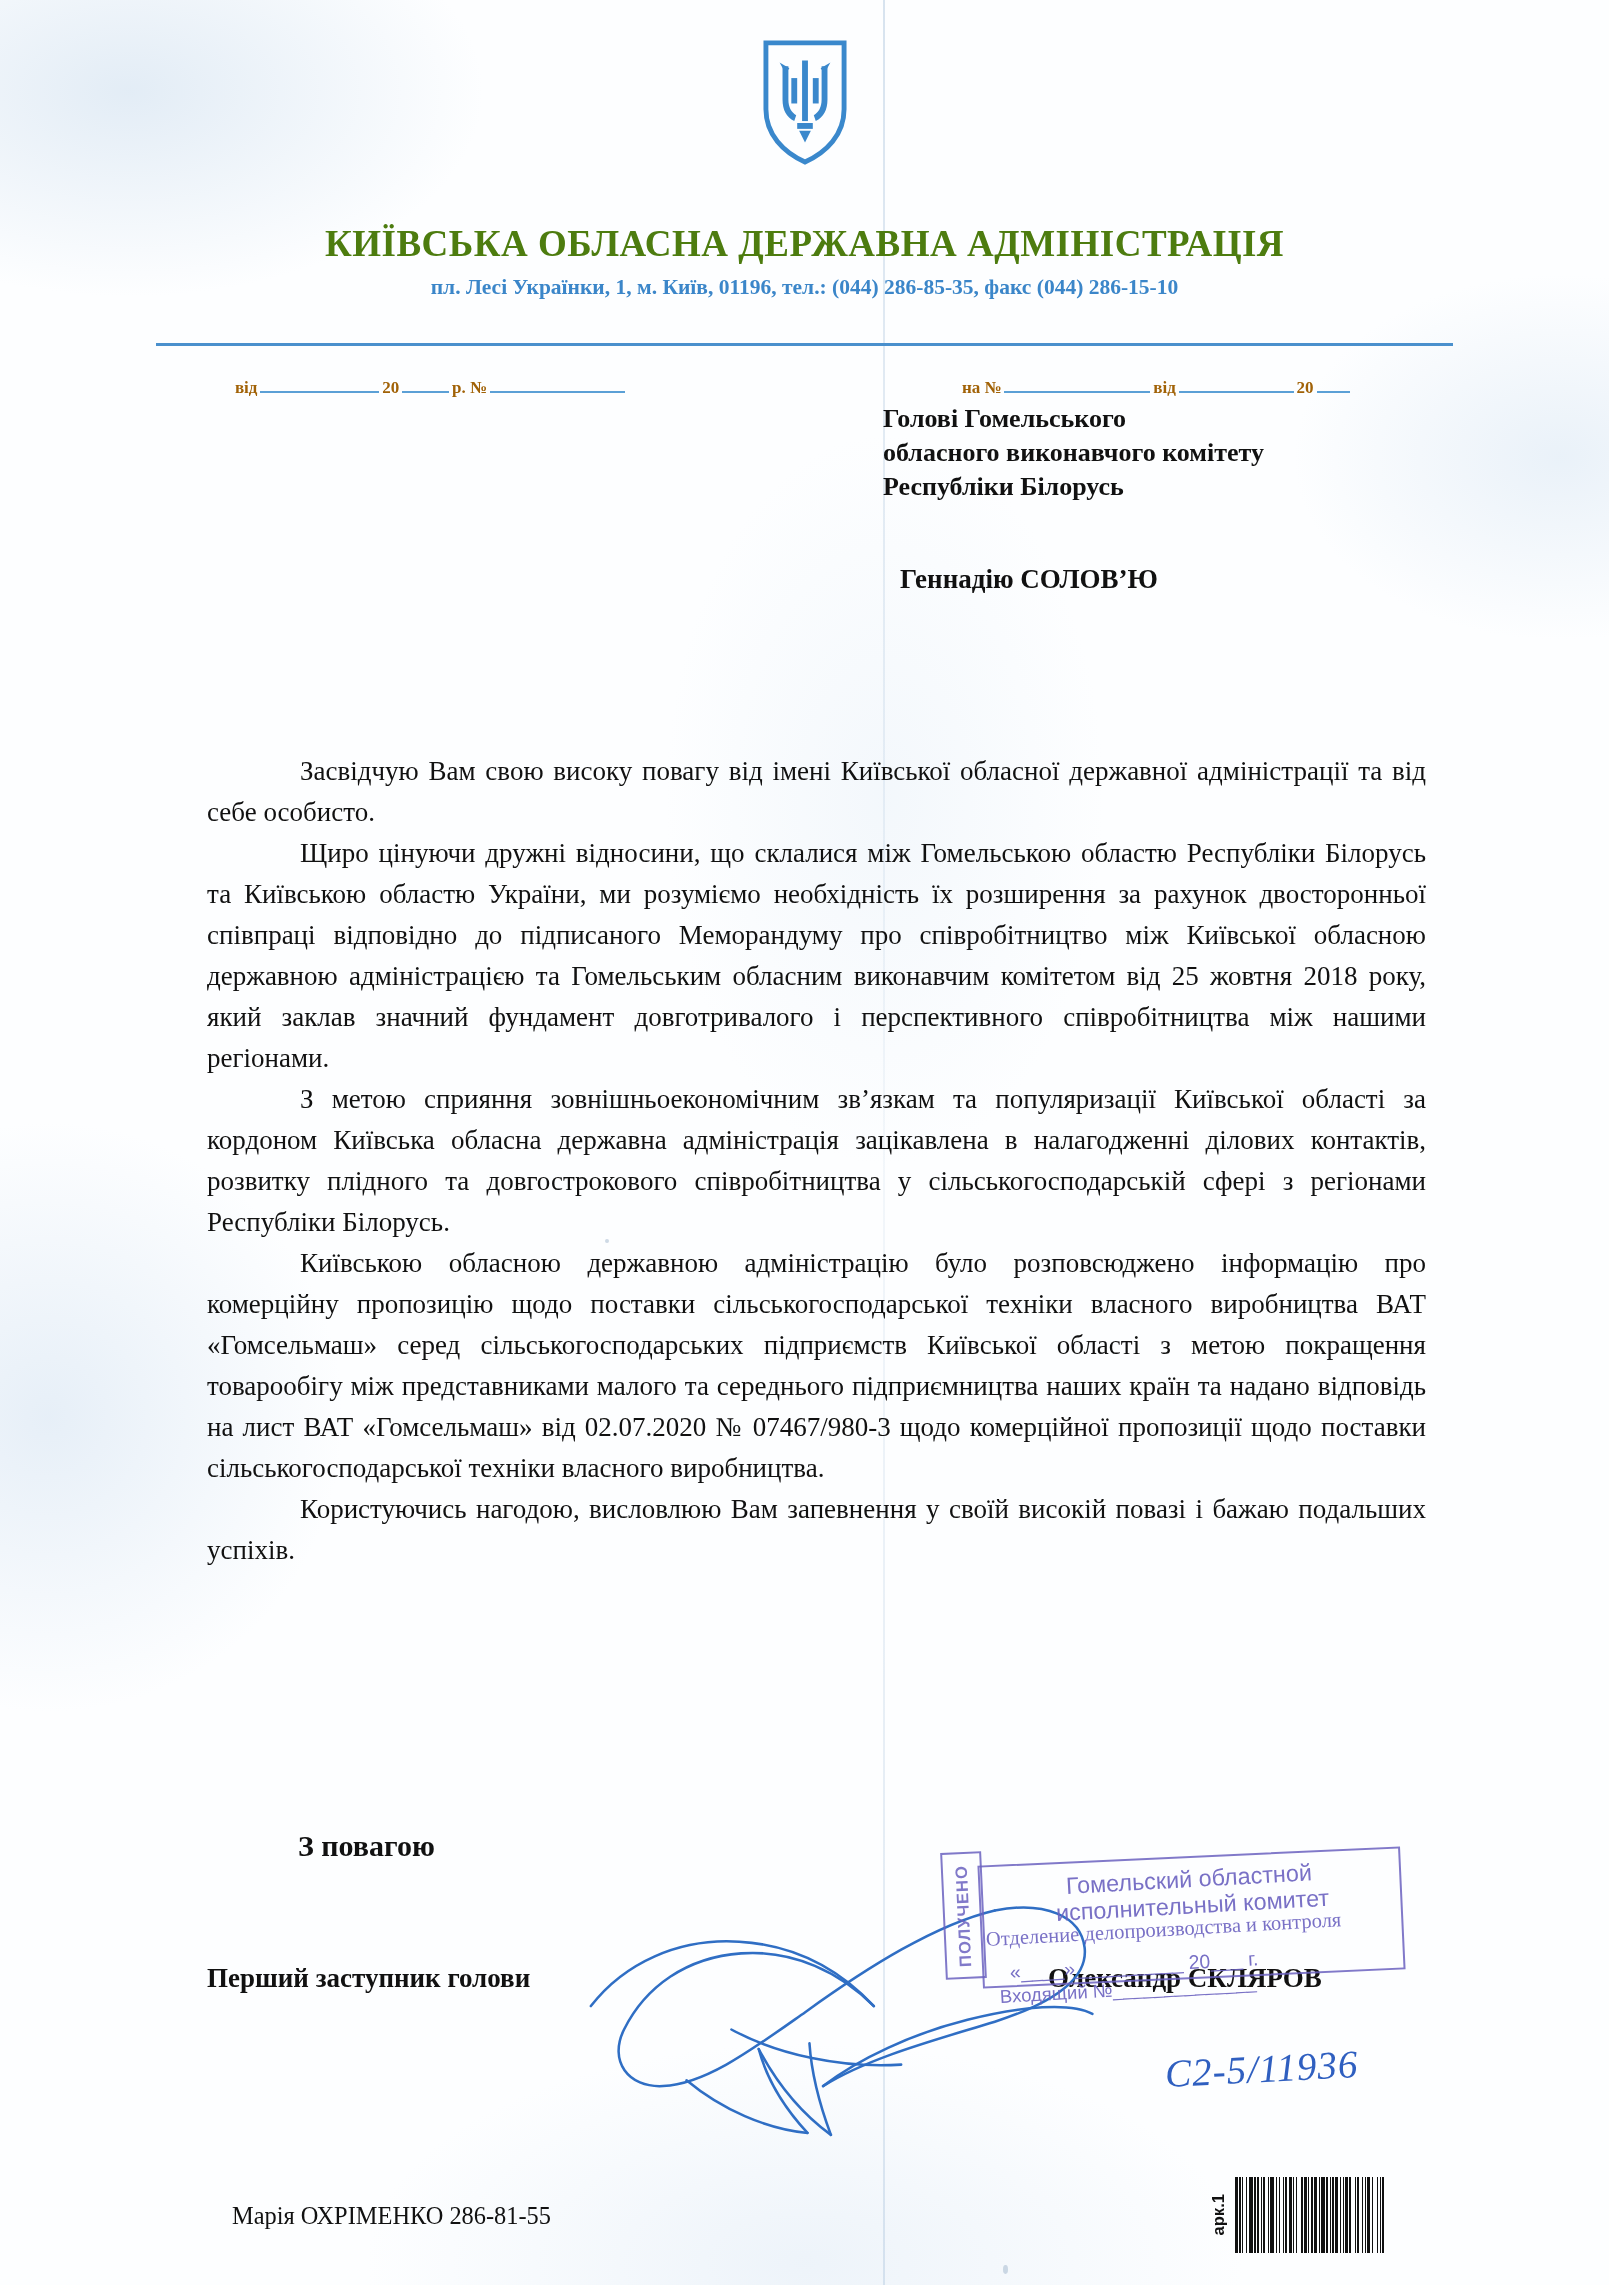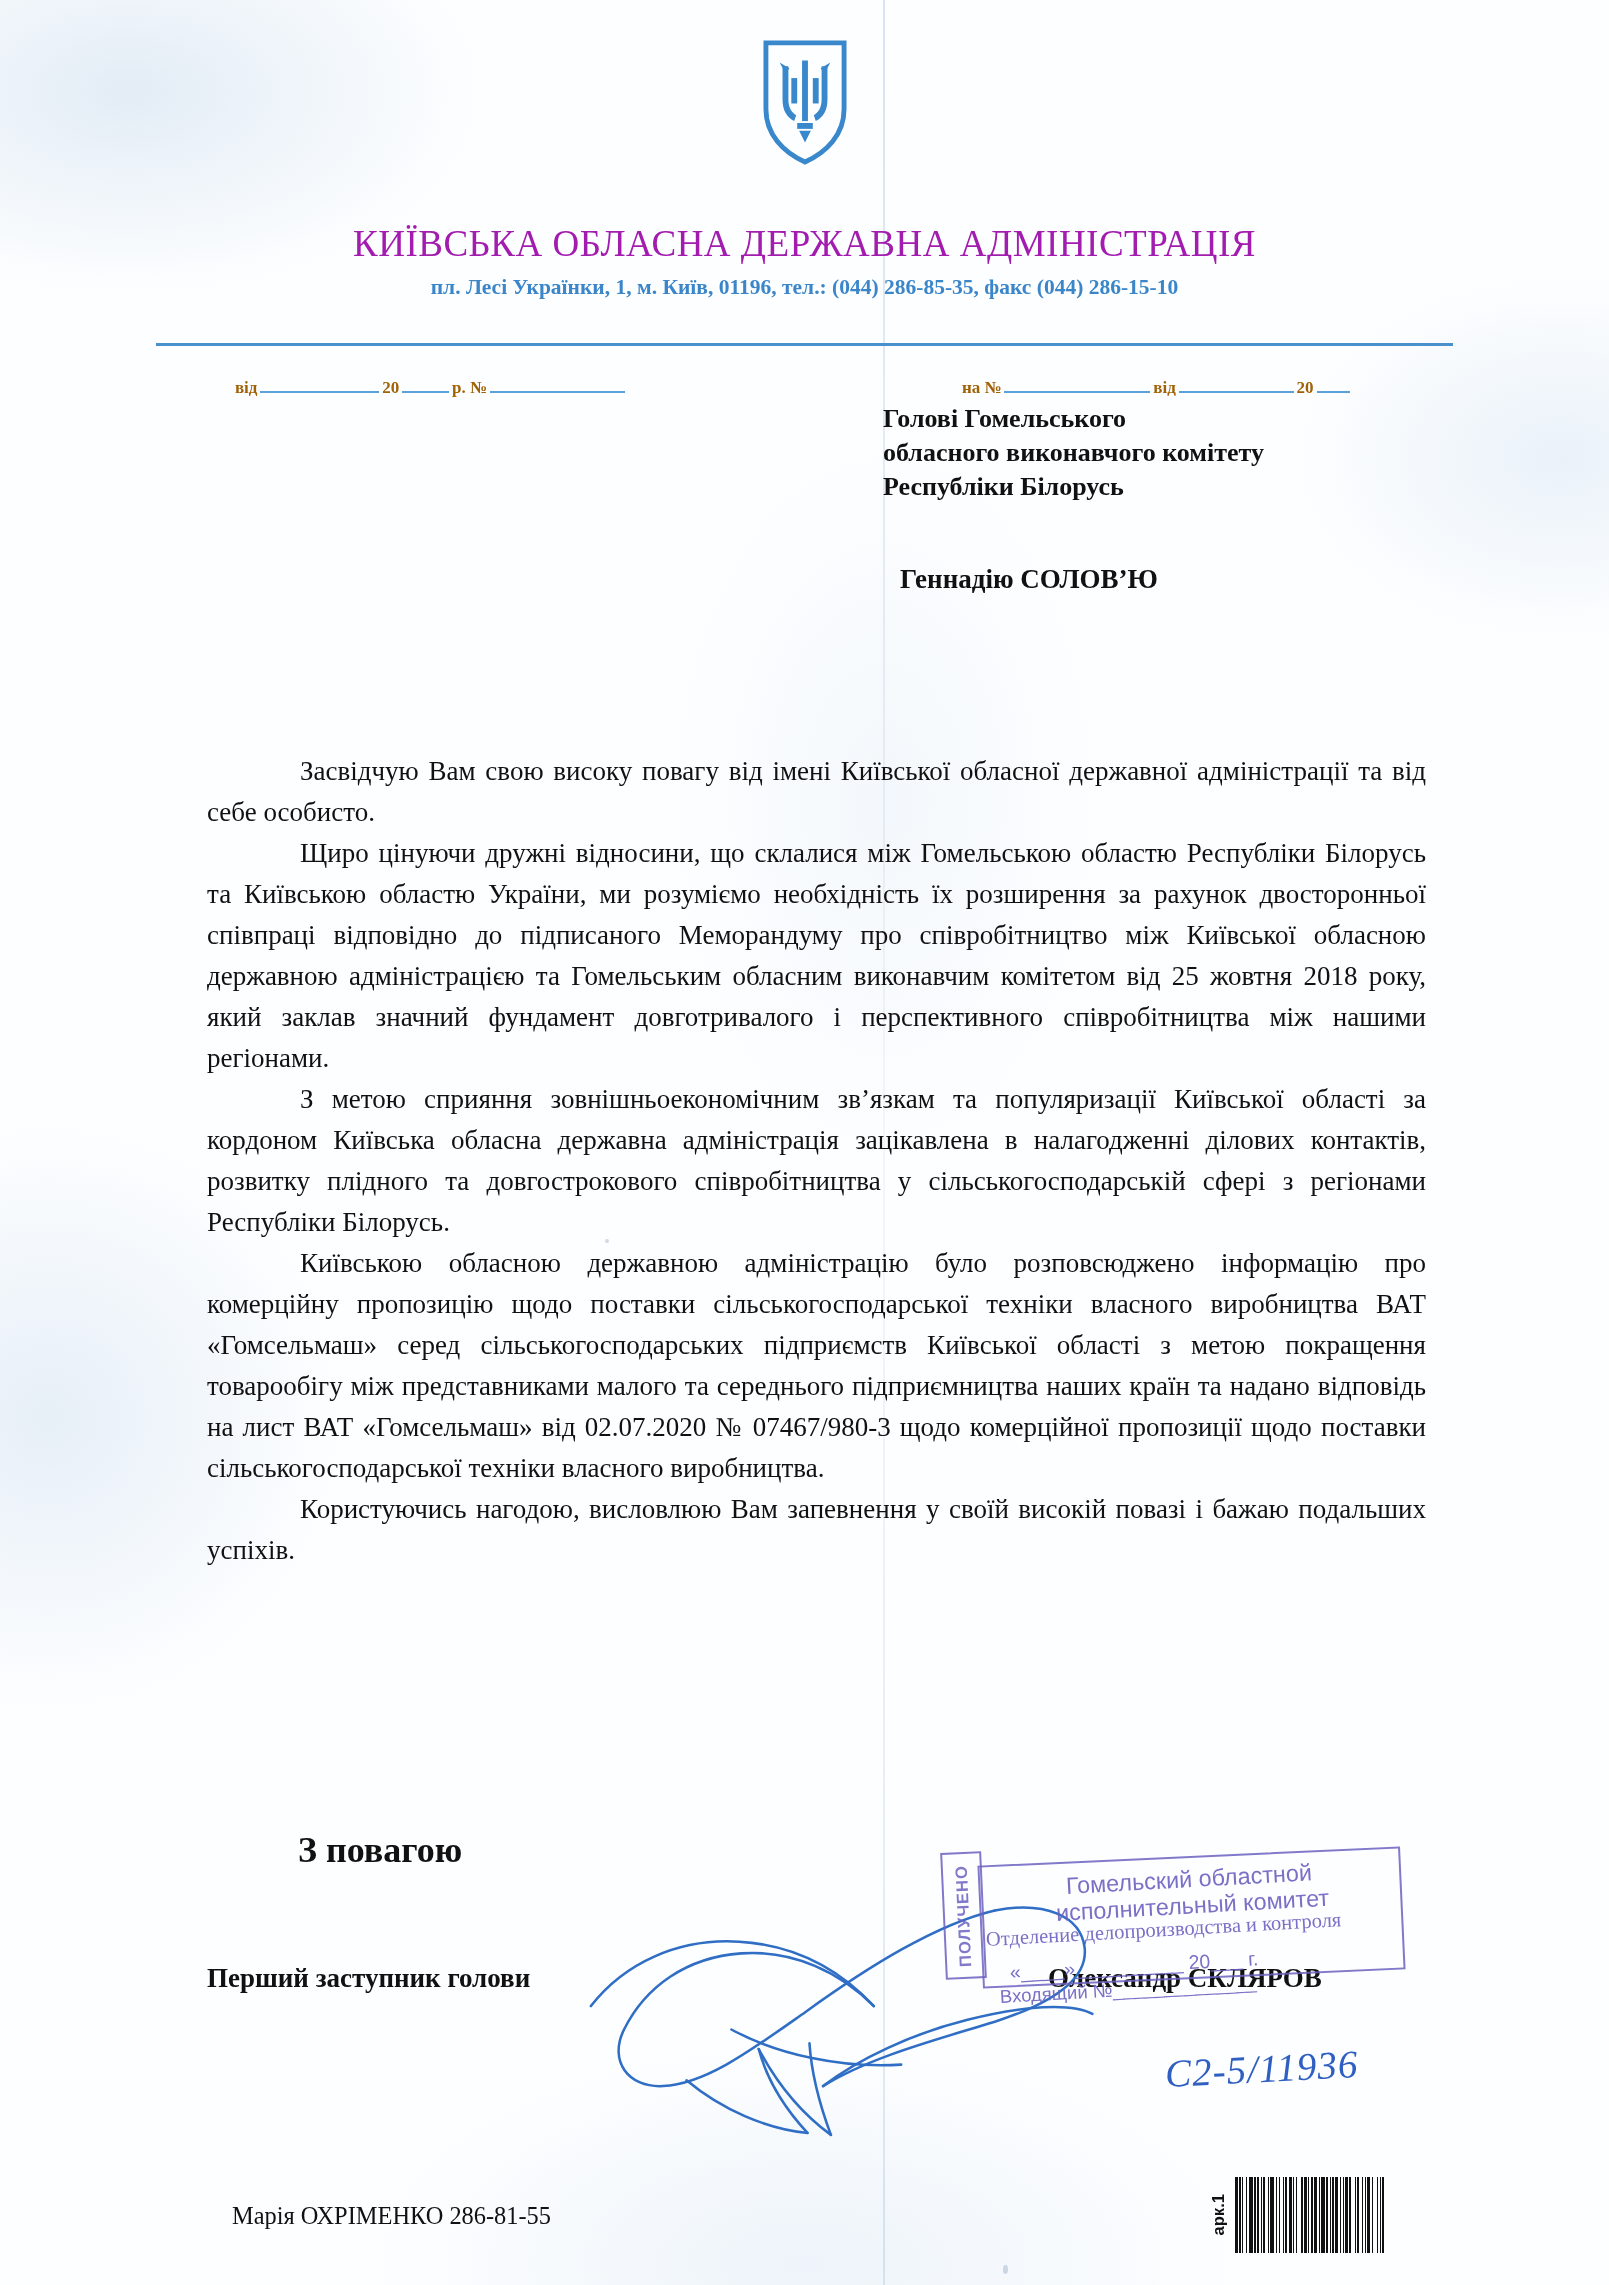--- a/index.html
+++ b/index.html
@@ -46,22 +46,22 @@
     display: flex;
     justify-content: center;
   }
   .emblem svg { display: block; }
 
   .org-title {
     position: absolute;
     left: 0; right: 0;
     top: 222px;
     text-align: center;
-    color: #a21caf;
-    font-weight: normal;
+    color: #4d7c0f;
+    font-weight: bold;
     font-size: 37px;
     letter-spacing: 0.5px;
     font-family: "Liberation Serif", "DejaVu Serif", serif;
     white-space: nowrap;
   }
   .org-line {
     position: absolute;
     left: 0; right: 0;
     text-align: center;
     color: #3b86c9;
@@ -164,21 +164,21 @@
     margin: 0;
     text-indent: 93px;
   }
 
   
   .closing {
     position: absolute;
     left: 298px;
     top: 1829px;
     font-weight: bold;
-    font-size: 36px;
+    font-size: 30px;
     color: #111;
   }
   .sig-title {
     position: absolute;
     left: 207px;
     top: 1963px;
     font-weight: bold;
     font-size: 27px;
     color: #111;
   }

